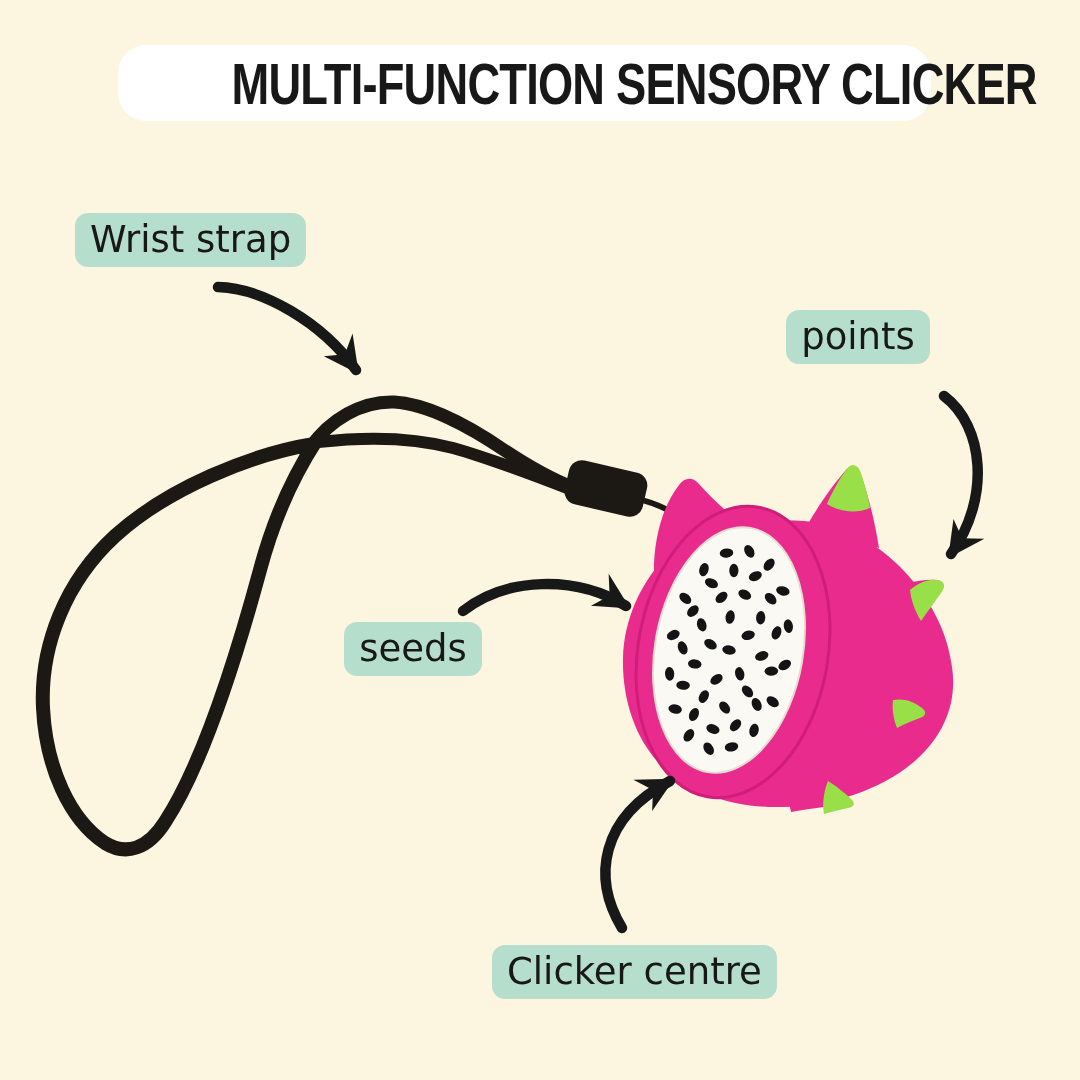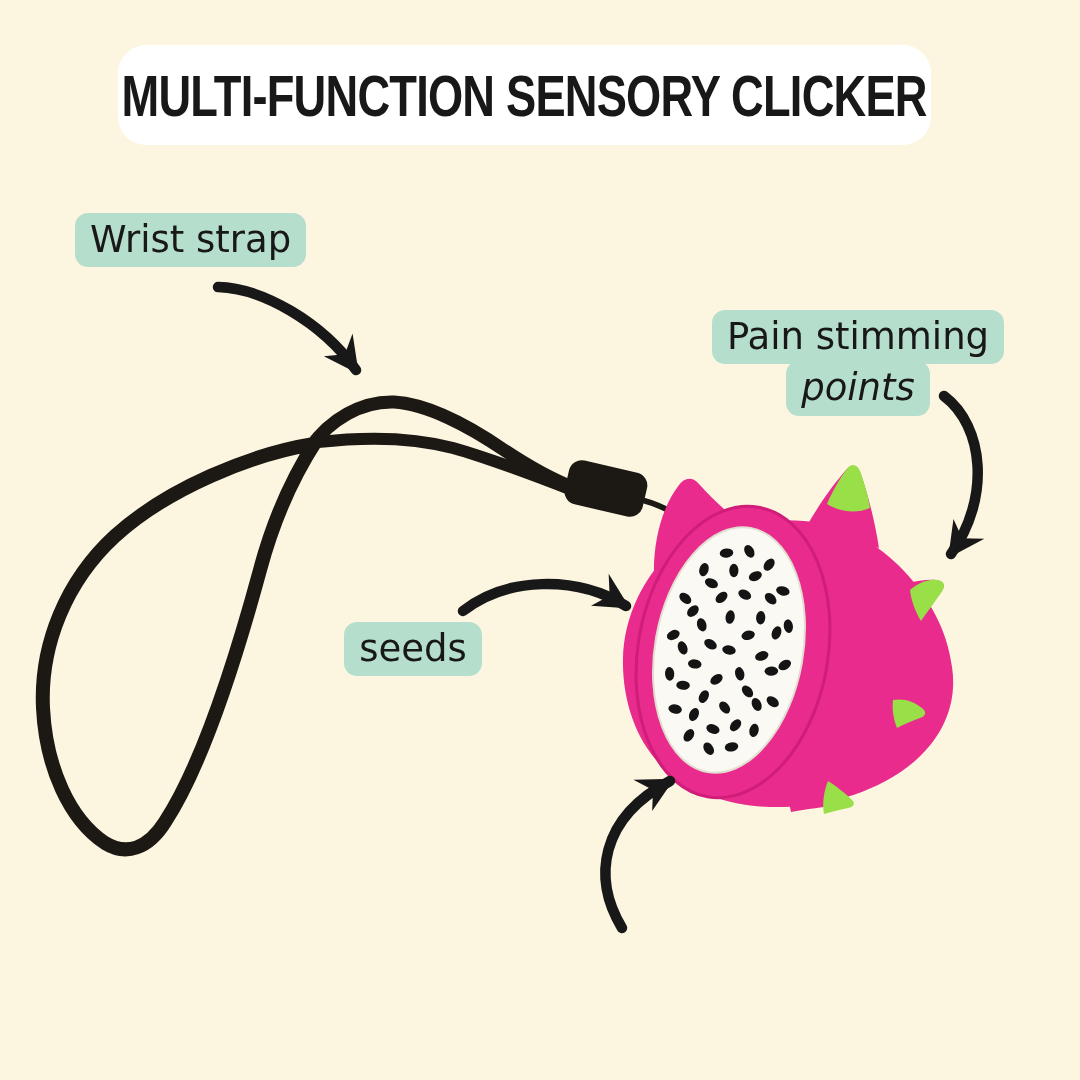--- a/index.html
+++ b/index.html
@@ -2,23 +2,23 @@
 <html style="--background: #FCF5E0; --title-bg: #FFFFFF; --label-bg: #B6DECD; --ink: #181818; --fruit-pink: #E82B8C; --fruit-pink-dark: #D01D79; --spike-green: #99DF47; --face-white: #FAF9F4; --seed-black: #141414; --strap-black: #1C1813;"><head>
 <meta charset="utf-8">
 <style>
   html,body{margin:0;padding:0;background:#888;}
   .canvas{
     position:relative;width:1080px;height:1080px;overflow:hidden;
     background:var(--background,#FCF5E0);
     font-family:"DejaVu Sans",sans-serif;color:var(--ink,#181818);
   }
   .title-banner{
-    position:absolute;left:118px;top:45px;width:813px;height:100px;
+    position:absolute;left:118px;top:45px;width:813px;height:76px;
     background:var(--title-bg,#fff);border-radius:28px;
-    display:flex;align-items:center;justify-content:center;
+    display:flex;align-items:center;
   }
   .title-text{
     font-family:"Liberation Sans",sans-serif;font-weight:bold;
     font-size:58px;letter-spacing:-1px;white-space:nowrap;
     transform:scaleX(0.78);transform-origin:center;
   }
   .tag{position:absolute;display:flex;flex-direction:column;align-items:center;}
   .tag-line{
     background:var(--label-bg,#B6DECD);
     font-size:37px;line-height:1.25;padding:4px 15px;border-radius:13px;
@@ -122,22 +122,24 @@
 
   <div class="title-banner">
     <div class="title-text">MULTI-FUNCTION SENSORY CLICKER</div>
   </div>
 
   <div class="tag" style="left:75px;top:207px;margin-top:6px;">
     <span class="tag-line">Wrist strap</span>
   </div>
 
   <div class="tag" style="left:700px;top:310px;width:316px;">
-    <span class="tag-line">Pain stimming</span>
     <span class="tag-line">points</span>
   </div>
 
   <div class="tag" style="left:303px;top:622px;width:220px;">
     <span class="tag-line">seeds</span>
   </div>
 
+  <div class="tag" style="left:492px;top:945px;">
+    <span class="tag-line">Clicker centre</span>
+  </div>
 
 </div>
 
 </body></html>

